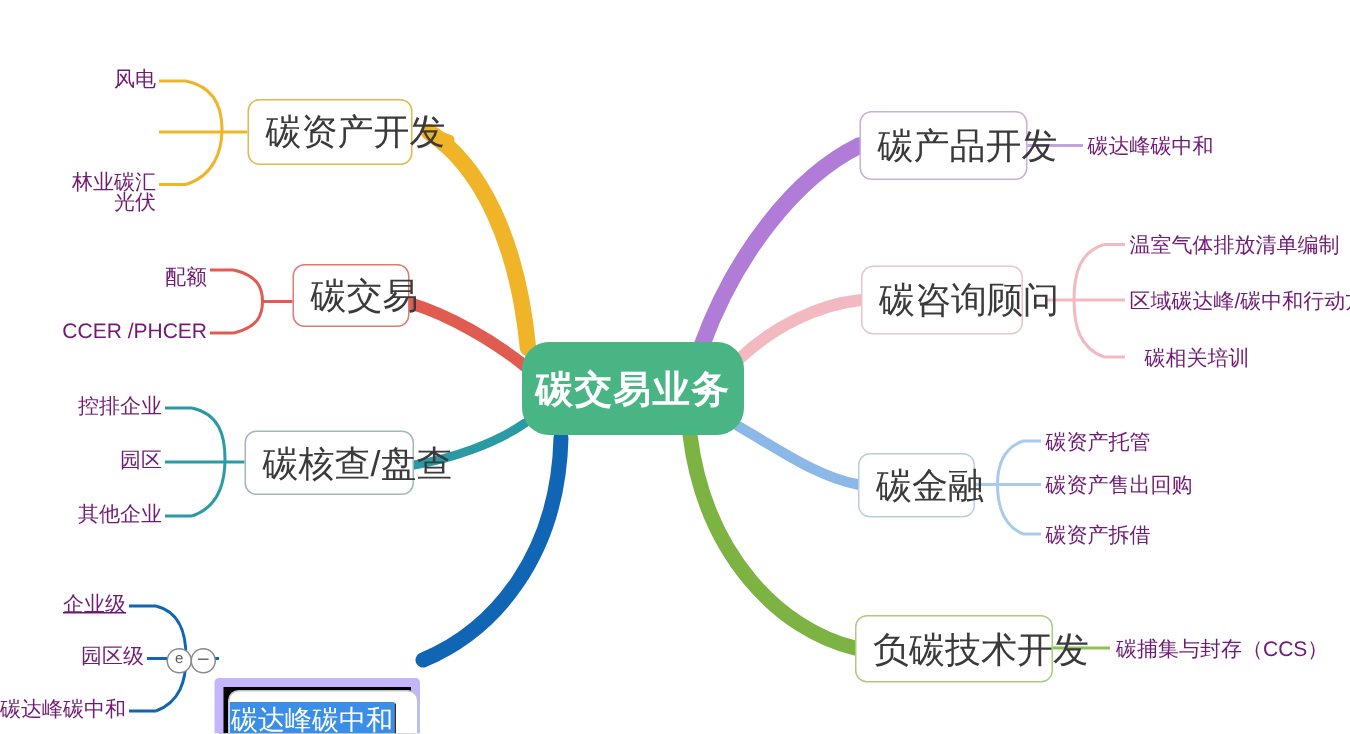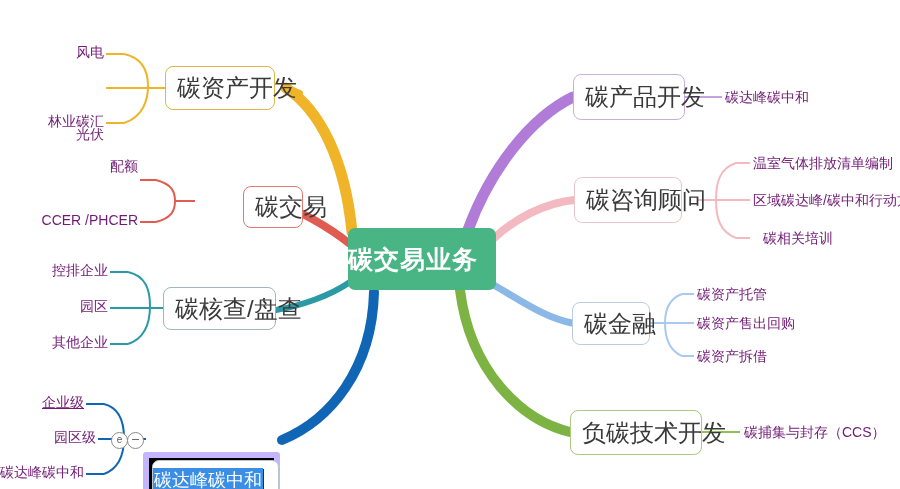--- a/index.html
+++ b/index.html
@@ -20,22 +20,22 @@
     width:900px;height:489px;
     pointer-events:none;
   }
 
   
   .center-node{
     position:absolute;
     left:348px;top:228px;
     width:148px;height:62px;
     background:#49b585;
-    border-radius:7px;
-    display:flex;align-items:center;
+    border-radius:18px;
+    display:flex;align-items:center;justify-content:center;
     color:#ffffff;
     font-size:25px;
     font-weight:bold;
     letter-spacing:1px;
     z-index:6;
   }
 
   
   .branch-box{
     position:absolute;
@@ -204,24 +204,24 @@
   <div class="leaf r-align" style="left:26px;top:44px;width:78px;">
     <span>风电</span>
   </div>
   <div class="leaf r-align" style="left:26px;top:78px;width:78px;margin-top:48px;">
     <span>光伏</span>
   </div>
   <div class="leaf r-align" style="left:16px;top:113px;width:88px;">
     <span>林业碳汇</span>
   </div>
 
-  <div class="branch-box" style="left:195px;top:186px;width:60px;height:42px;border-color:#e07a70;margin-left:48px;">
+  <div class="branch-box" style="left:195px;top:176px;width:78px;height:42px;border-color:#e07a70;">
     <span>碳交易</span>
   </div>
-  <div class="leaf r-align" style="left:60px;top:158px;width:78px;">
+  <div class="leaf r-align" style="left:60px;top:176px;width:78px;">
     <span>配额</span>
   </div>
   <div class="leaf r-align" style="left:28px;top:212px;width:110px;">
     <span>CCER /PHCER</span>
   </div>
 
   <div class="branch-box" style="left:163px;top:287px;width:113px;height:43px;border-color:#9fb7bd;">
     <span>碳核查/盘查</span>
   </div>
   <div class="leaf r-align" style="left:30px;top:262px;width:78px;">

